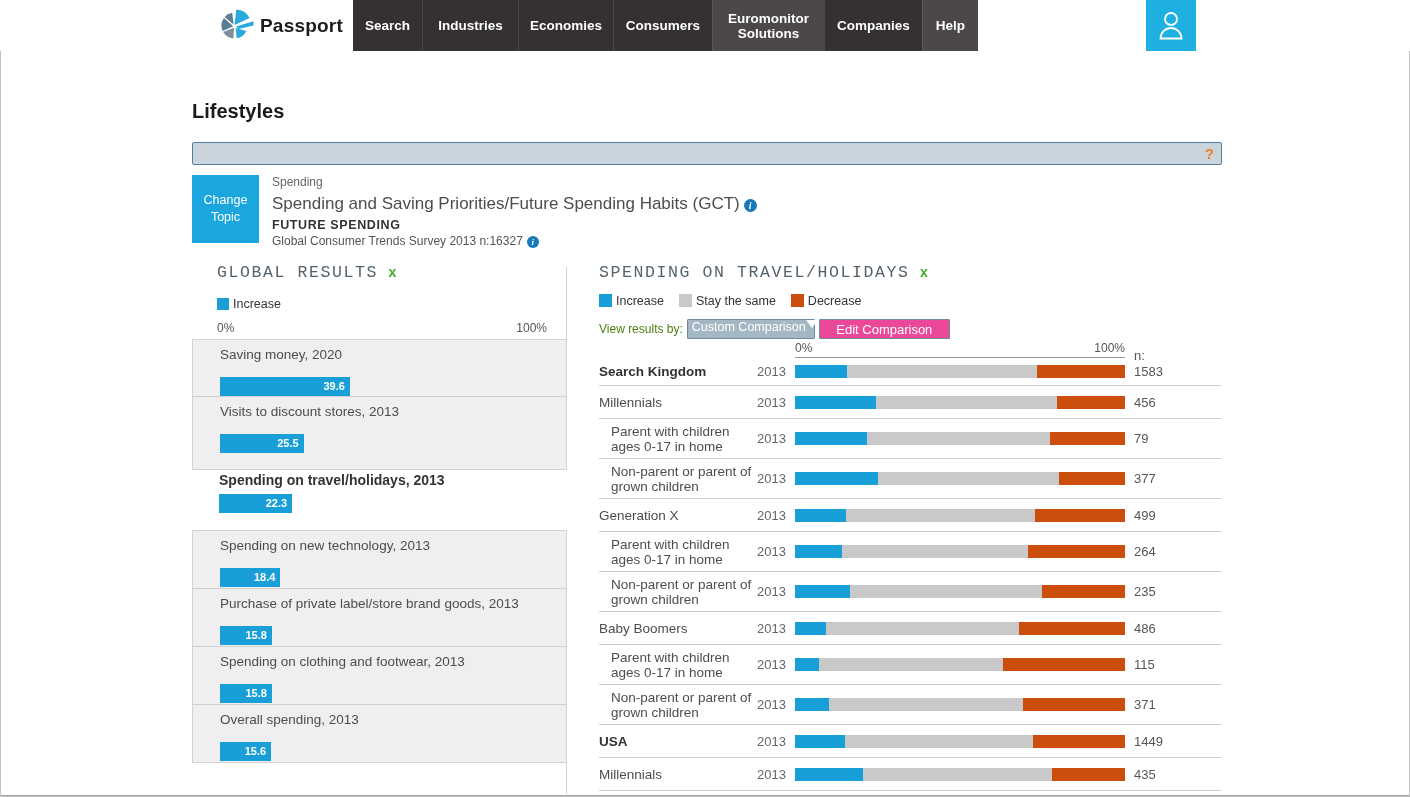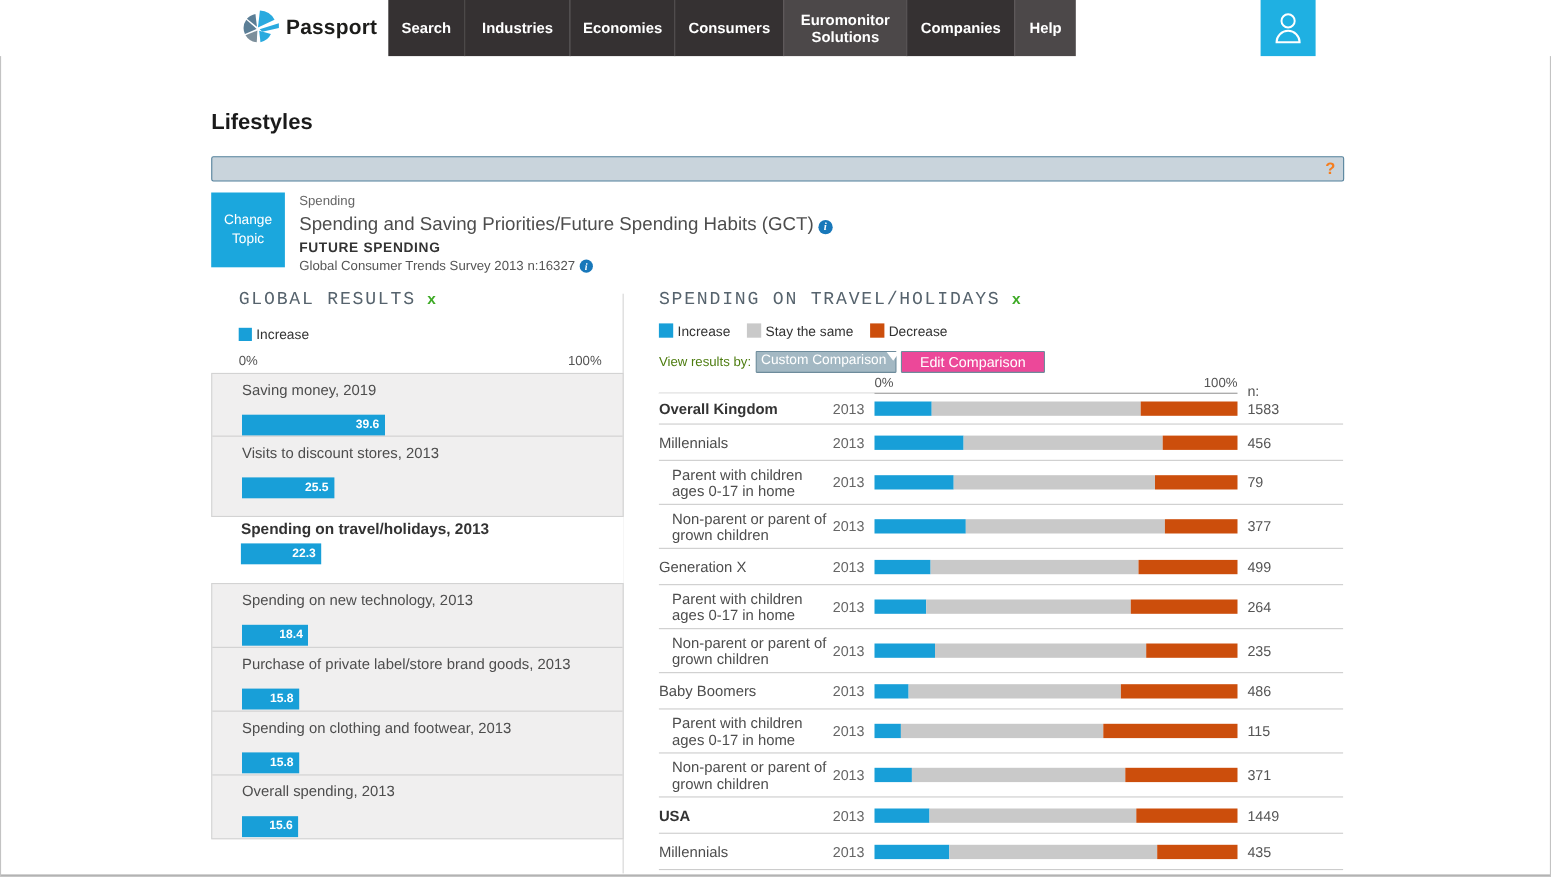--- a/index.html
+++ b/index.html
@@ -188,21 +188,21 @@
         <span class="legend-swatch" style="background: rgb(24, 159, 216);"></span>
         <span class="legend-label">Increase</span>
       </div>
     <div class="lp-axis">
       <span>0%</span>
       <span>100%</span>
     </div>
     <div class="lp-rows">
         <div class="rowbox">
           <div class="lp-row">
-            <div class="lp-row-label">Saving money, 2019</div>
+            <div class="lp-row-label">Saving money, 2020</div>
             <div class="bar-track">
               <div class="lp-bar" style="width: 39.6%;">39.6</div>
             </div>
           </div>
           <div class="lp-row">
             <div class="lp-row-label">Visits to discount stores, 2013</div>
             <div class="bar-track">
               <div class="lp-bar" style="width: 25.5%;">25.5</div>
             </div>
           </div>
@@ -267,21 +267,21 @@
       <div class="rp-axis">
         <span class="ax0">0%</span>
         <span class="ax100">100%</span>
         <span class="axn">n:</span>
       </div>
       <div class="rp-axis-line">
           <span class="cover"></span>
         </div>
       <div class="rp-rows">
           <div class="rp-row h-first">
-            <div class="rp-row-label bold">Overall Kingdom</div>
+            <div class="rp-row-label bold">Search Kingdom</div>
             <div class="rp-row-year">2013</div>
             <div class="rp-bar">
               <span class="seg-increase" style="width: 15.9%;"></span>
               <span class="seg-stay" style="width: 57.3%;"></span>
               <span class="seg-decrease" style="width: 26.8%;"></span>
             </div>
             <div class="rp-row-n">1583</div>
           </div>
           <div class="rp-row h-single">
             <div class="rp-row-label">Millennials</div>

